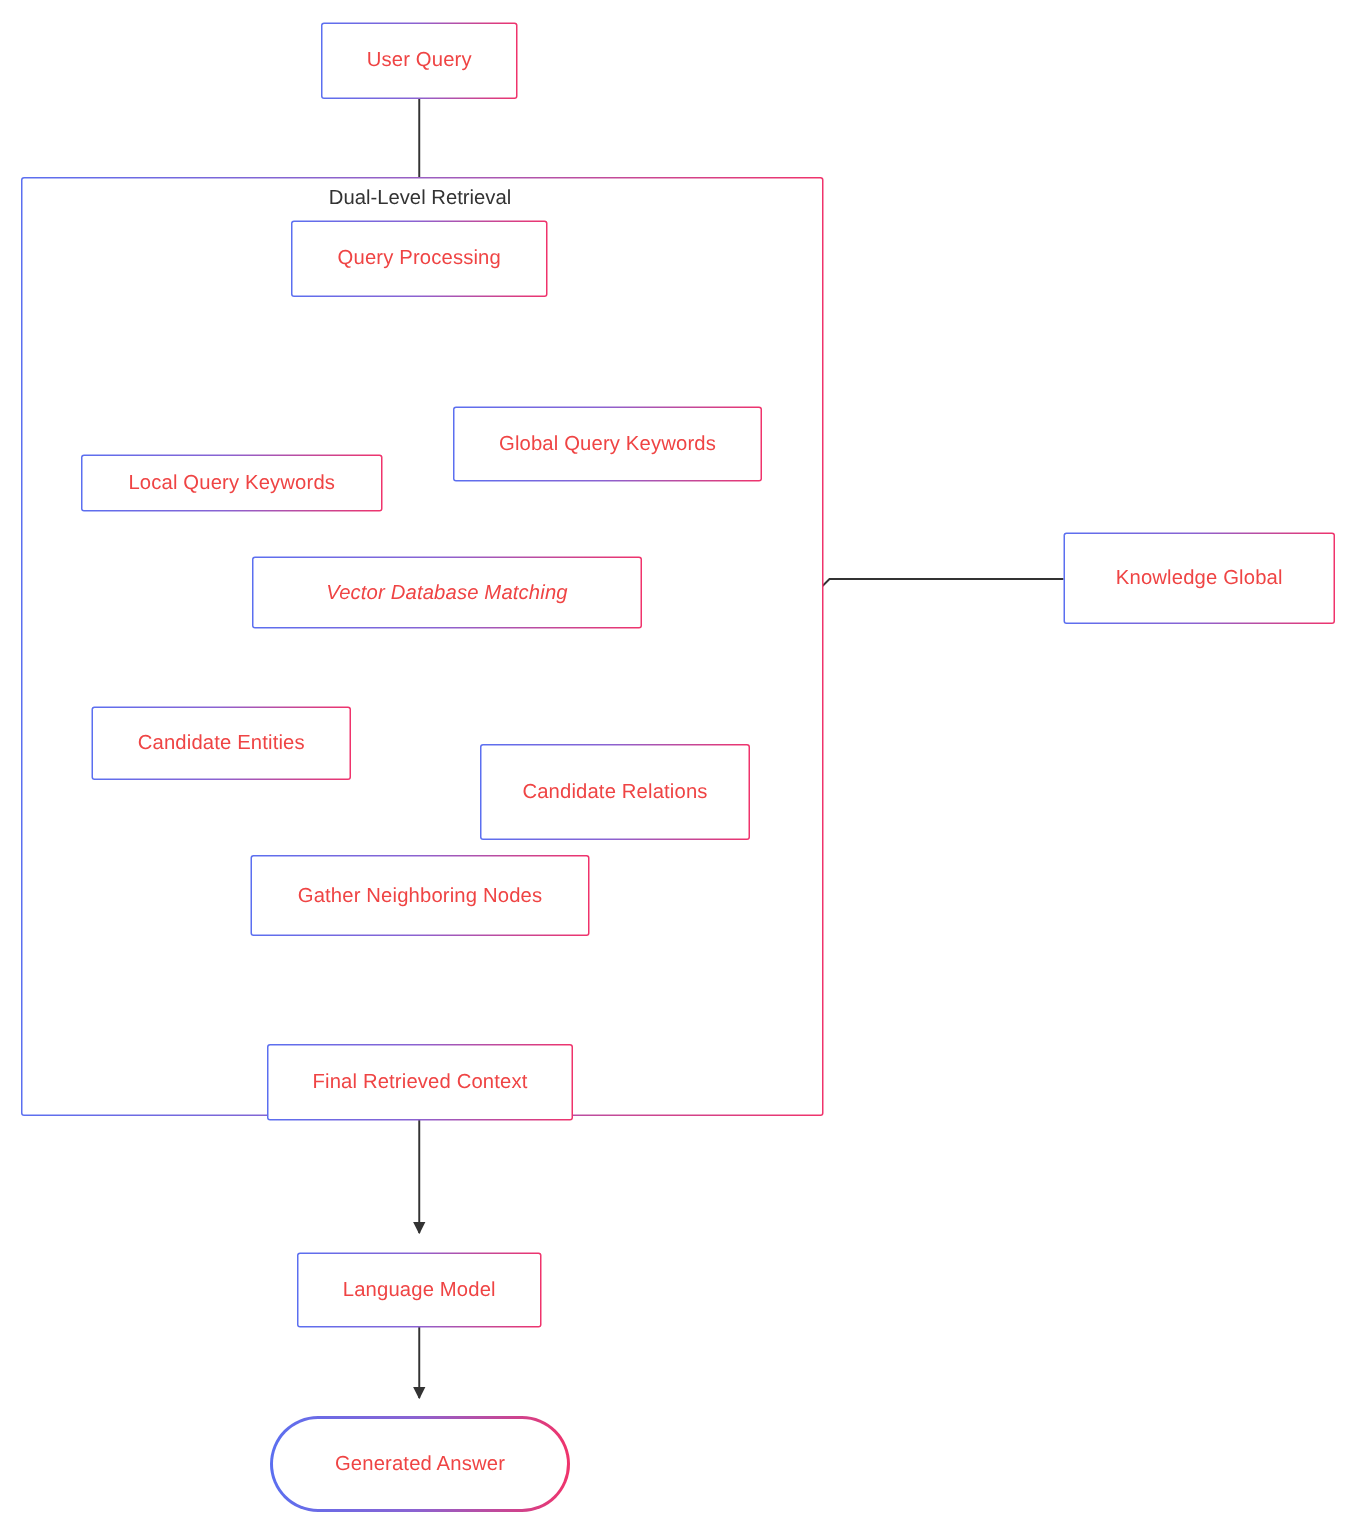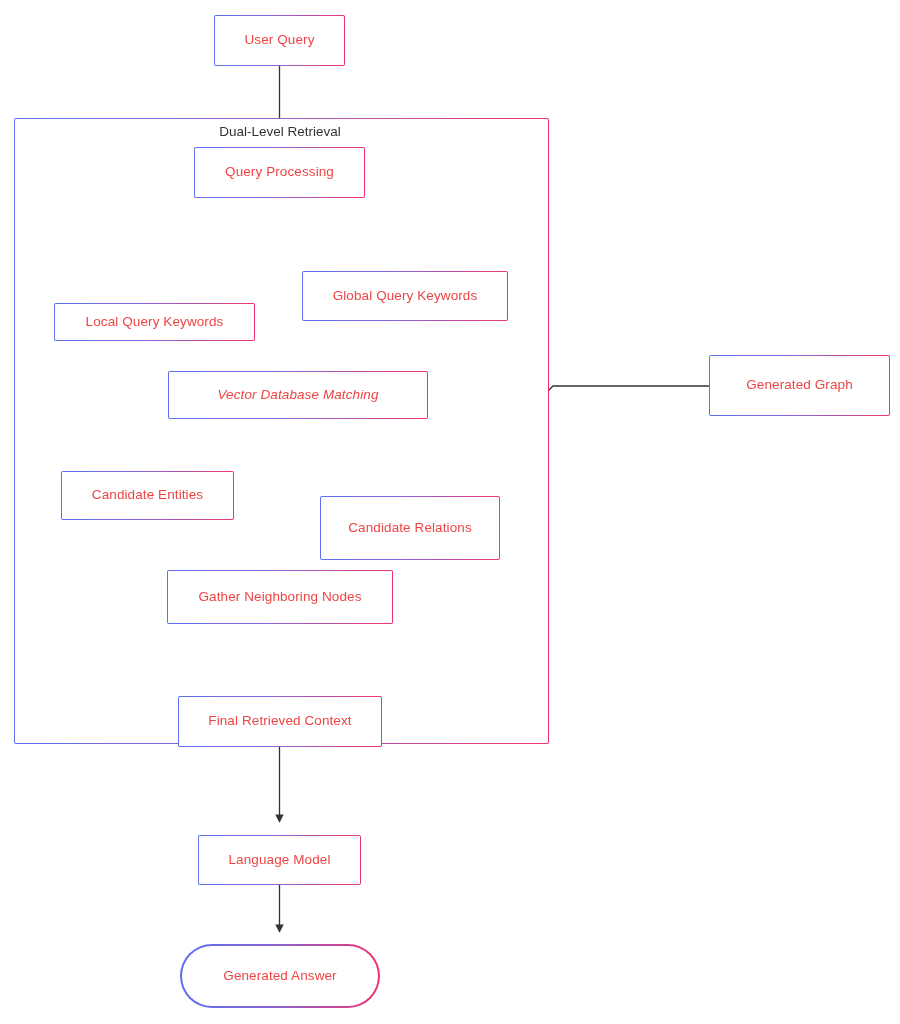--- a/index.html
+++ b/index.html
@@ -179,21 +179,21 @@
   </div>
 
   <div class="node" style="left:178px; top:696px; width:204px; height:51px;">
     <div class="node-inner">
       <span class="node-label">Final Retrieved Context</span>
     </div>
   </div>
 
   <div class="node" style="left:709px; top:355px; width:181px; height:61px;">
     <div class="node-inner">
-      <span class="node-label">Generated Graph</span>
+      <span class="node-label">Knowledge Global</span>
     </div>
   </div>
 
   <div class="node" style="left:198px; top:824px; width:163px; height:50px;margin-top:11px;">
     <div class="node-inner">
       <span class="node-label">Language Model</span>
     </div>
   </div>
 
   <div class="node stadium" style="left:180px; top:944px; width:200px; height:64px;">

